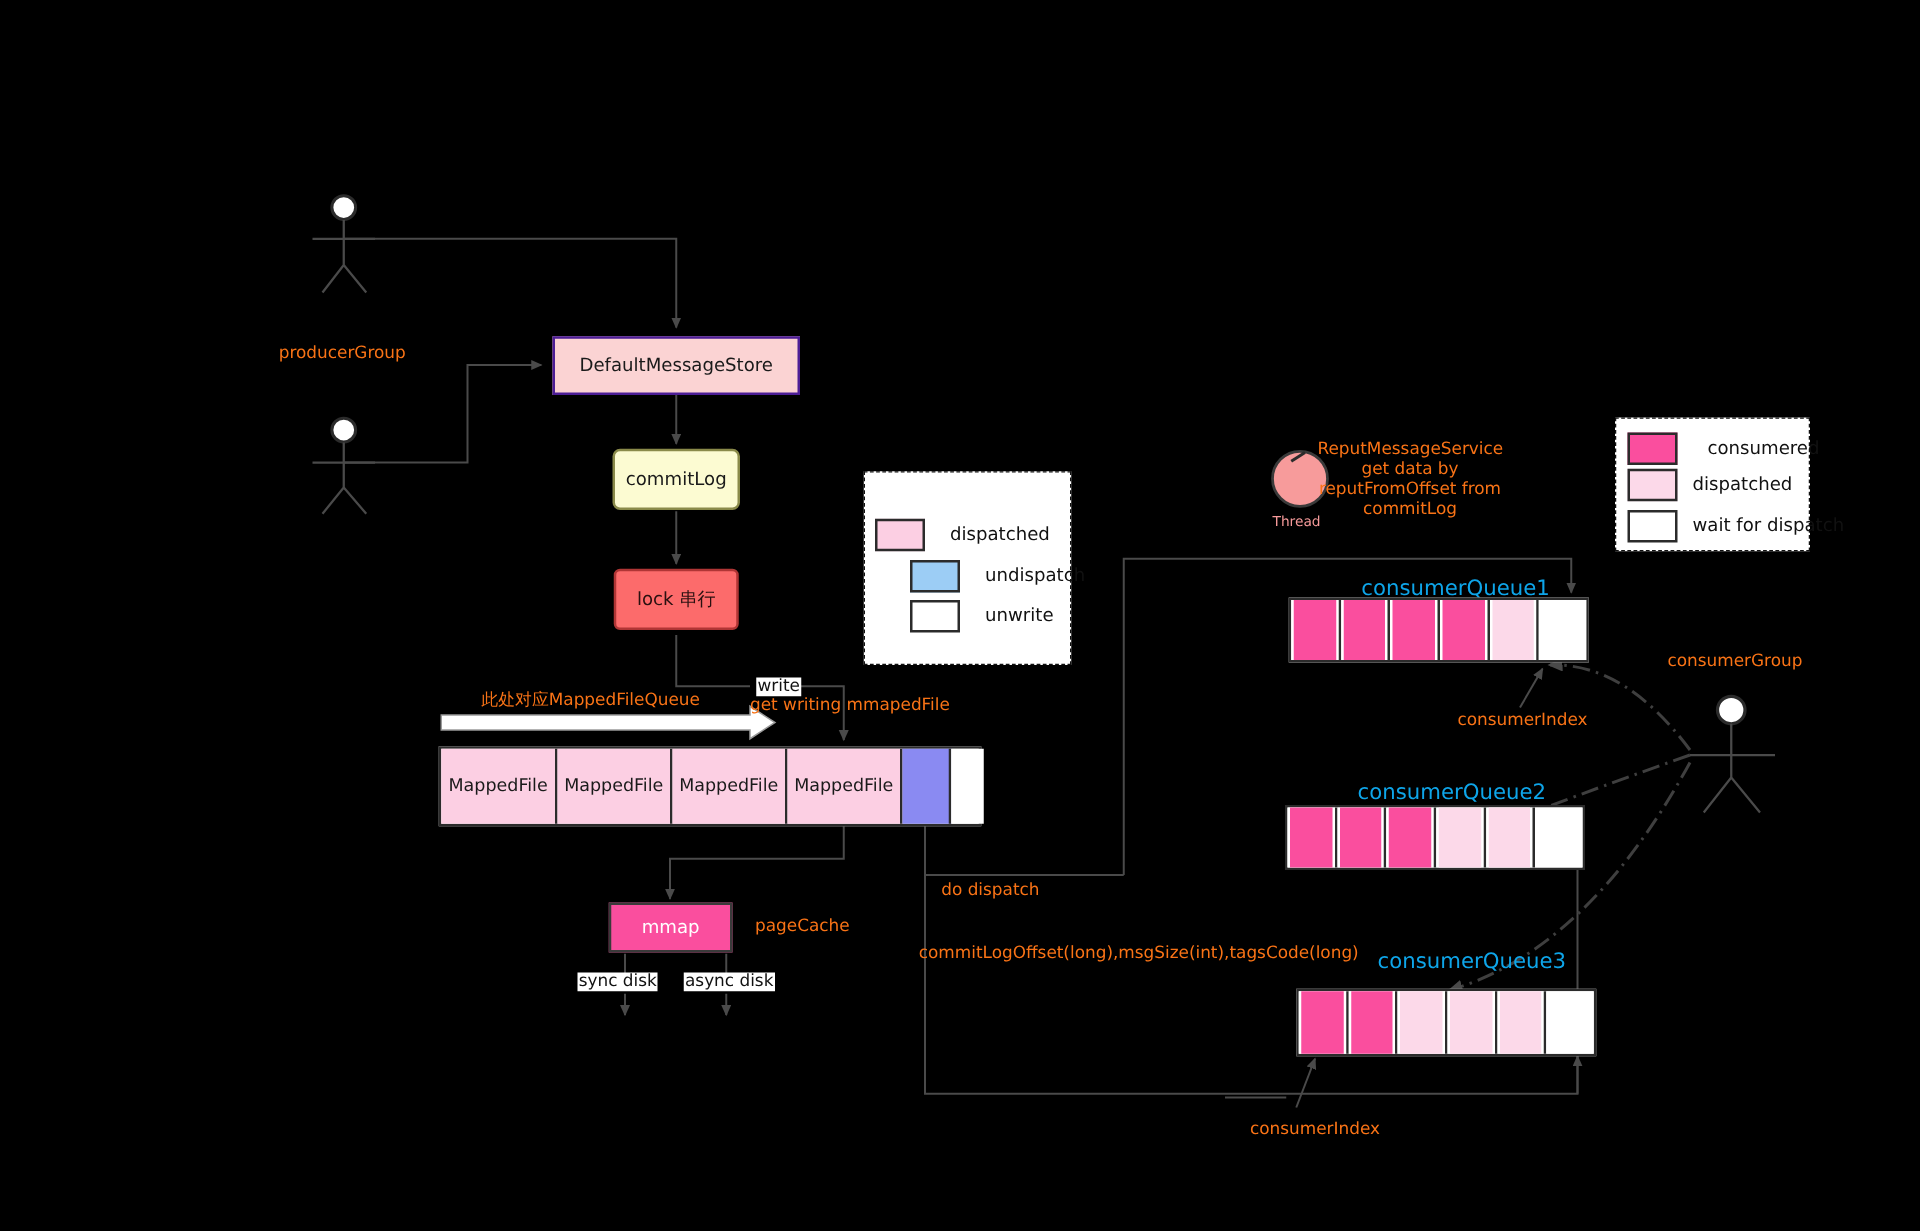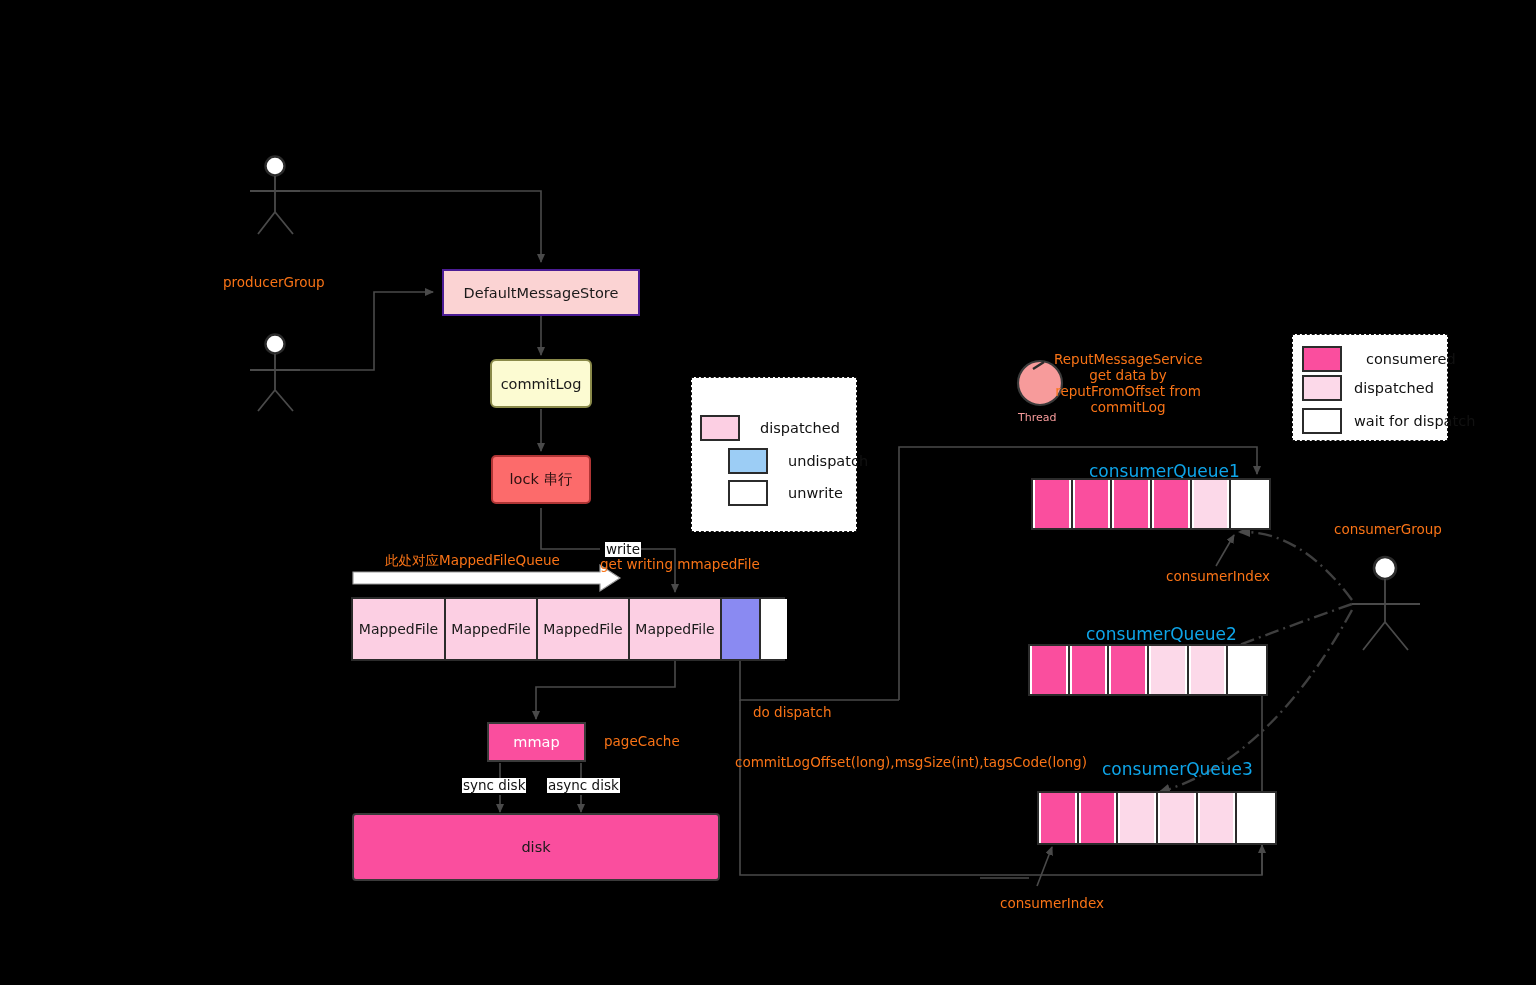--- a/index.html
+++ b/index.html
@@ -125,24 +125,20 @@
   <div class="node boxlabel" style="left:491px;top:455px;width:100px;height:49px;background:#FC6B6B;
               border:2px solid #b03535;border-radius:5px;color:#2a1010;">
     <span>lock 串行</span>
   </div>
 
   <div class="node boxlabel" style="left:487px;top:722px;width:99px;height:40px;background:#FA4E9E;
               border:2px solid #3a3a3a;color:#ffffff;">
     <span>mmap</span>
   </div>
 
-  <div class="node boxlabel" style="left:352px;top:813px;width:368px;height:68px;background:#FA4E9E;
-              border:2px solid #3a3a3a;border-radius:4px;color:#1a1a1a;">
-    <span>disk</span>
-  </div>
 
   <div class="mfrow" style="left:351px;top:597px;width:434px;height:64px;" id="mfrow">
       <div class="mf" style="flex: 0 0 93px; background: rgb(252, 207, 227);">
         <span>MappedFile</span>
       </div>
       <div class="mf" style="flex: 0 0 92px; background: rgb(252, 207, 227);">
         <span>MappedFile</span>
       </div>
       <div class="mf" style="flex: 0 0 92px; background: rgb(252, 207, 227);">
         <span>MappedFile</span>

